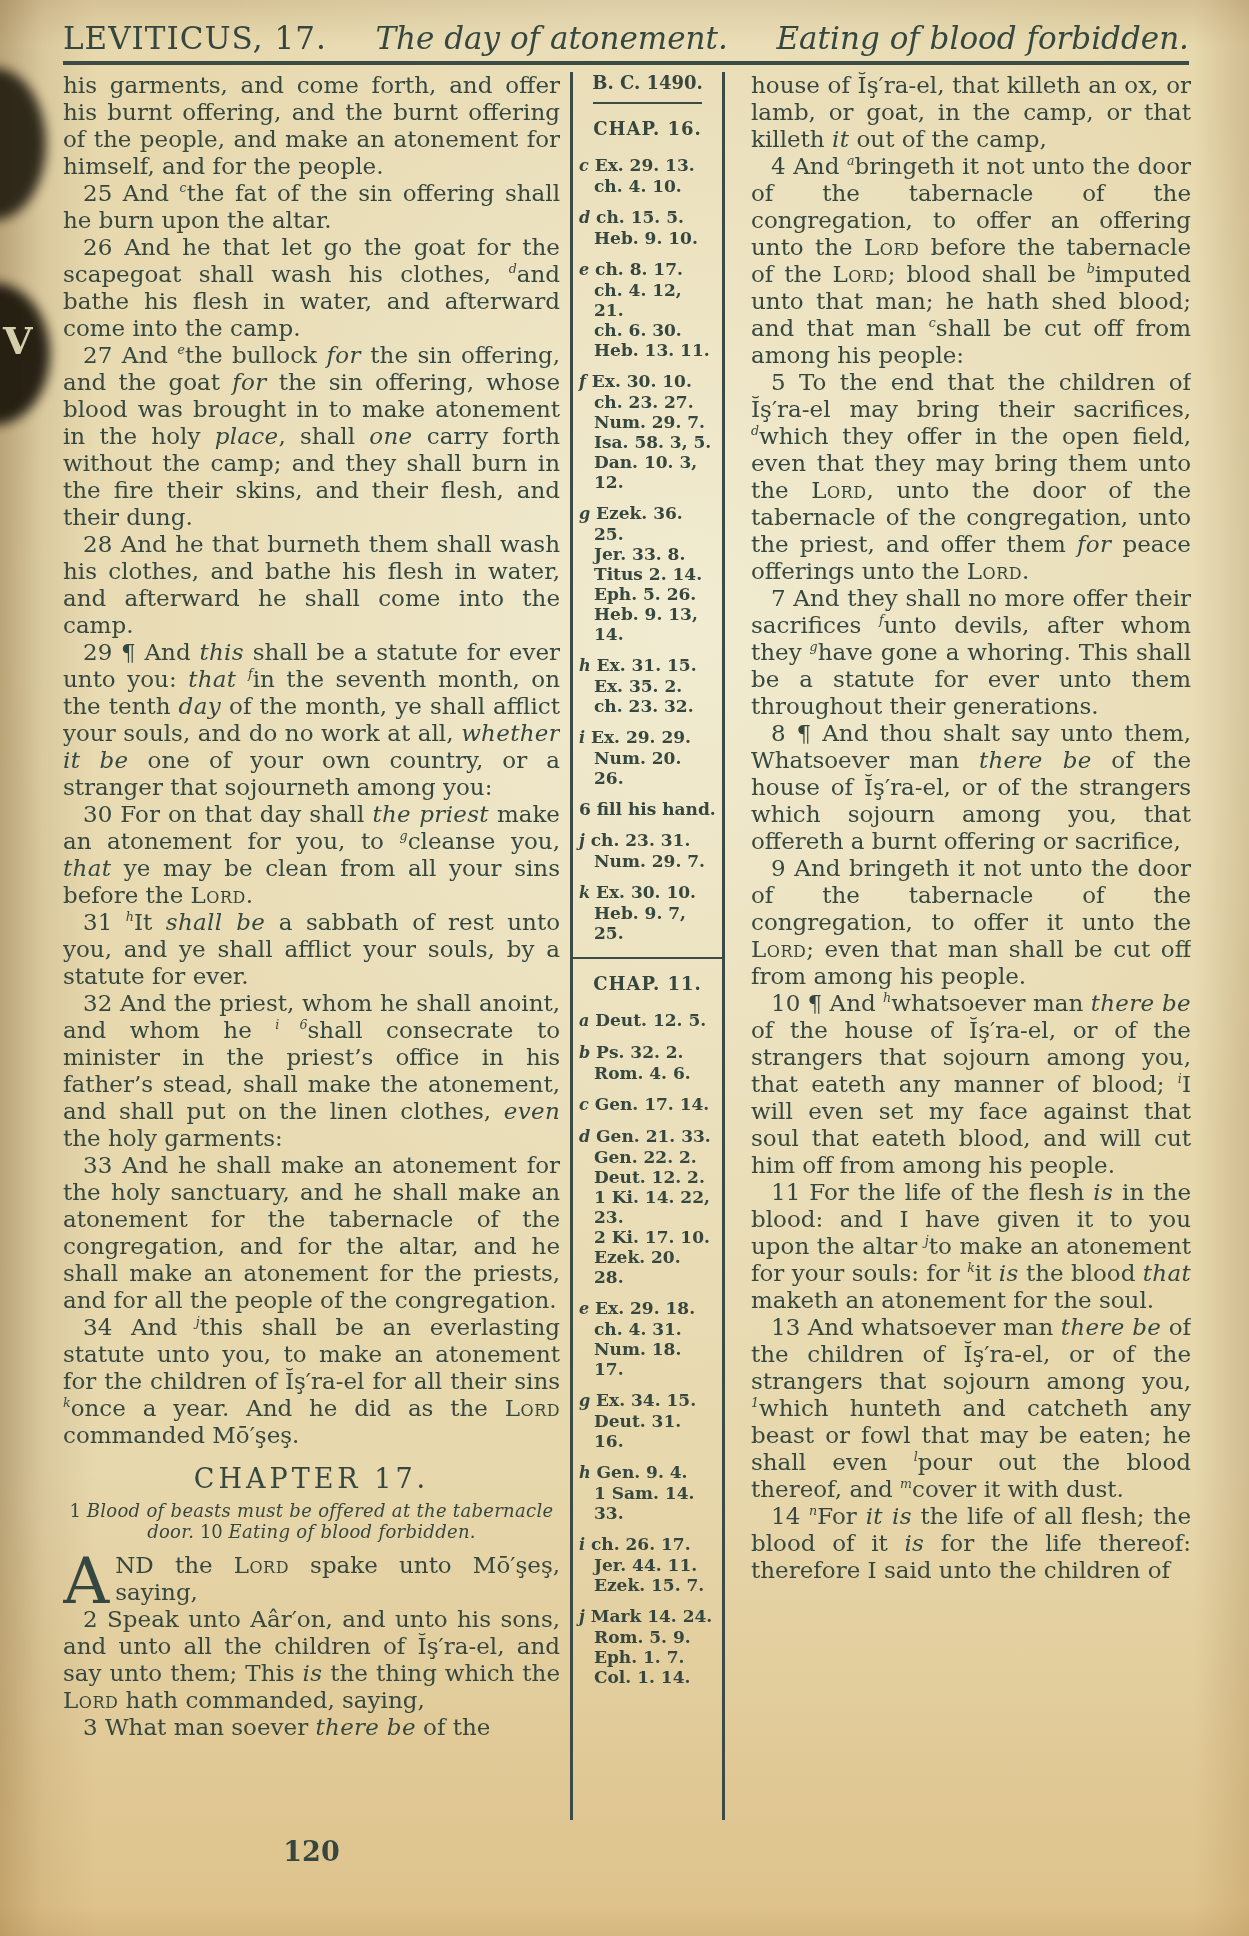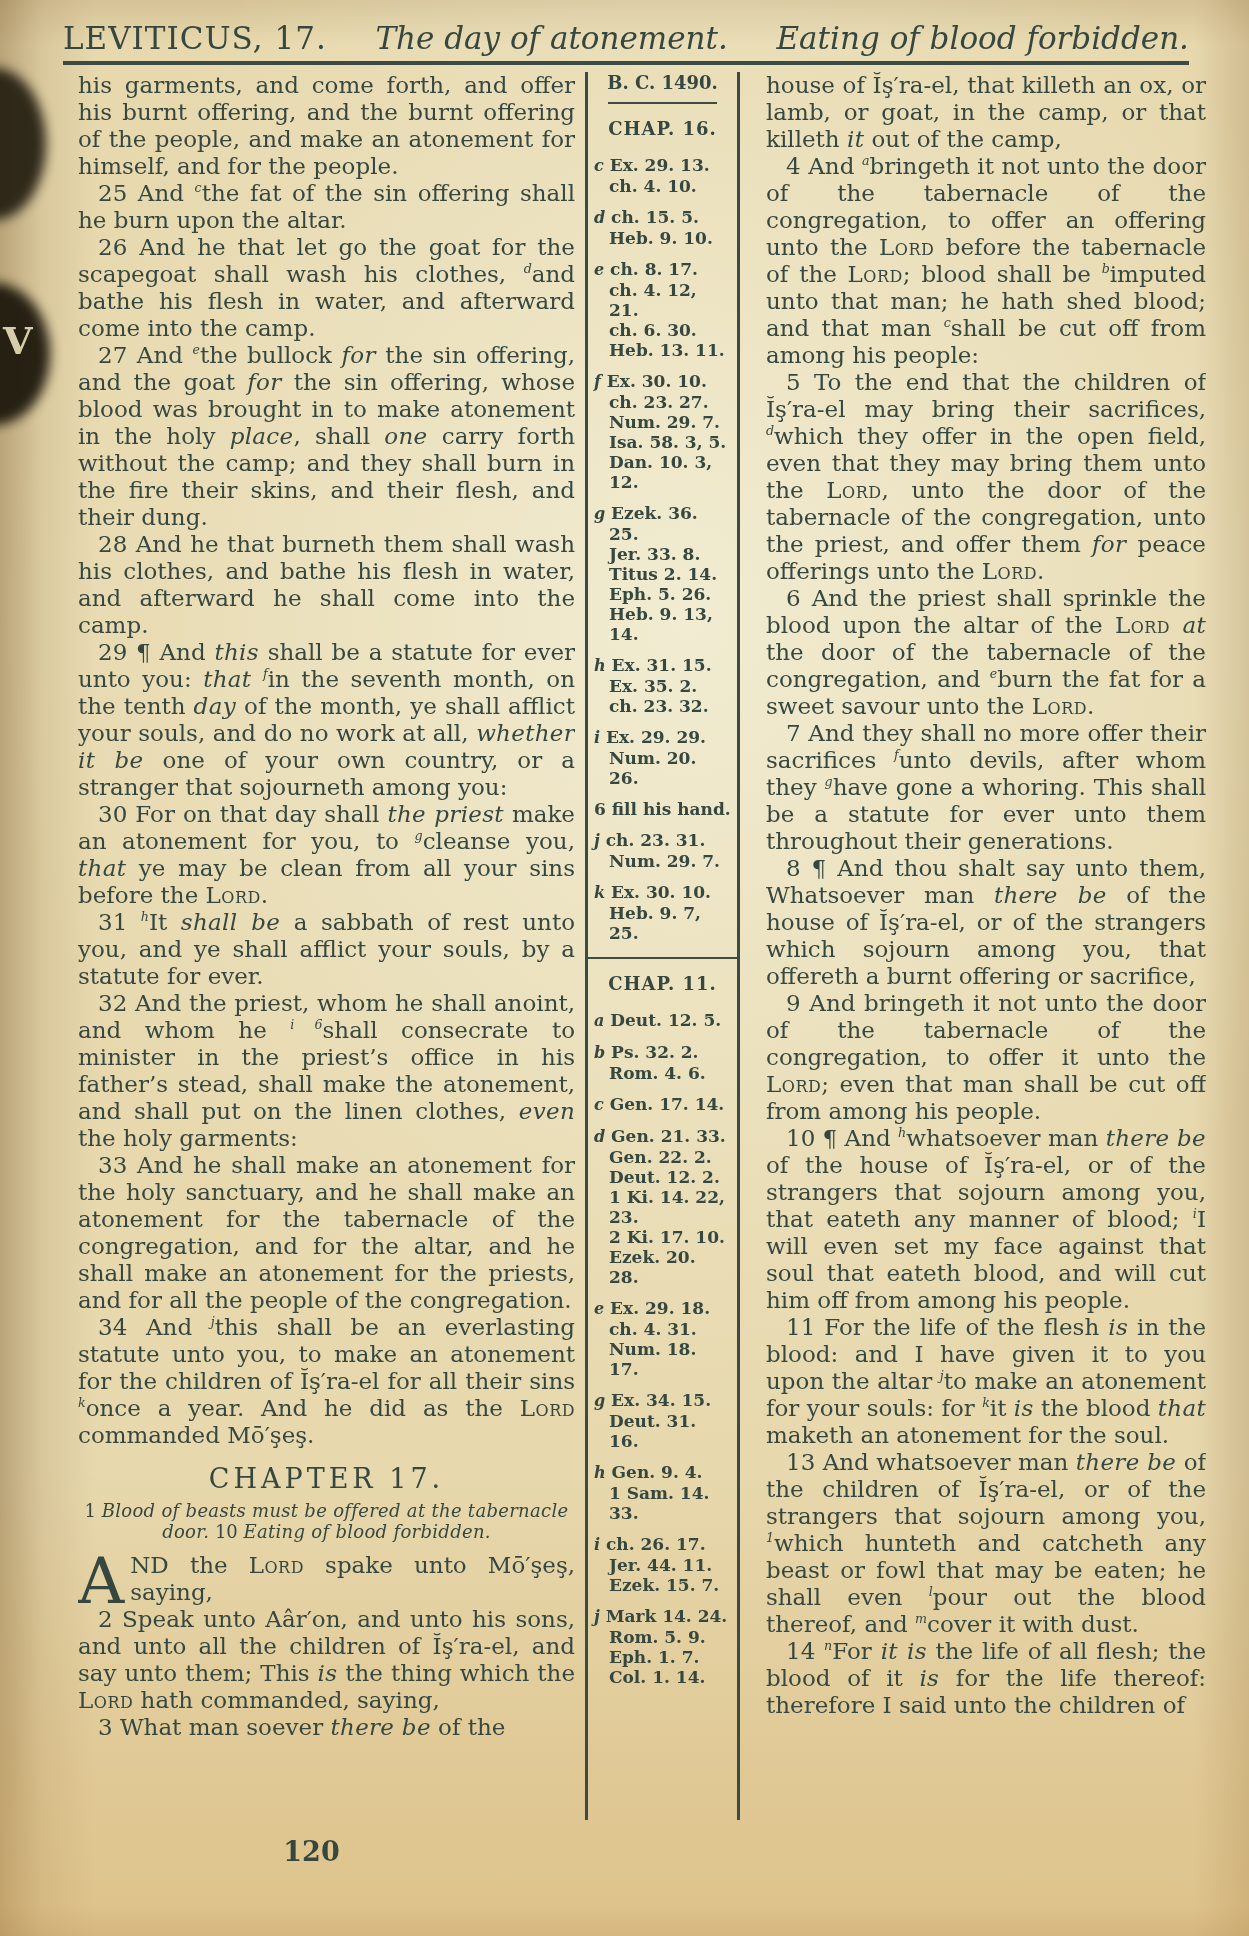--- a/index.html
+++ b/index.html
@@ -17,21 +17,21 @@
       #e7d8ad;
   }
   .edge-blob{position:absolute;border-radius:50%;filter:blur(6px);}
   .edge-blob.b1{left:-58px;top:68px;width:104px;height:152px;background:#241f12;opacity:.93;}
   .edge-blob.b2{left:-62px;top:283px;width:112px;height:142px;background:#1e190d;opacity:.95;}
   .edge-tab{position:absolute;left:3px;top:318px;z-index:3;font-size:38px;font-weight:bold;color:#d6cdab;}
   .header{position:absolute;top:20px;left:63px;width:1126px;display:flex;justify-content:space-between;align-items:baseline;}
   .book-title{font-size:31px;letter-spacing:1px;}
   .running-head{font-size:31px;font-style:italic;}
   .head-rule{position:absolute;top:61px;left:63px;width:1126px;height:4px;background:#3c4c44;}
-  .columns{position:absolute;top:72px;left:78px;width:1128px;height:1748px;display:flex;align-items:stretch;}
+  .columns{position:absolute;top:72px;left:63px;width:1128px;height:1748px;display:flex;align-items:stretch;}
   .col{overflow:hidden;font-size:23px;line-height:27px;text-align:justify;}
   .col-left{width:497px;margin-right:10px;}
   .col-right{flex:1;margin-left:26px;}
   .ref-col{width:155px;box-sizing:border-box;border-left:3px solid #3c4c44;border-right:3px solid #3c4c44;
     padding:0 6px;overflow:hidden;font-weight:bold;}
   .para{margin:0;text-indent:20px;}
   .para.cont{text-indent:0;}
   .para sup{font-size:0.55em;font-style:italic;line-height:0;vertical-align:super;}
   .para i{letter-spacing:0.3px;}
   .sc{font-variant:small-caps;letter-spacing:0.5px;}
@@ -148,21 +148,20 @@
 Rom. 5. 9.
 Eph. 1. 7.
 Col. 1. 14.</p>
         </div>
     </div>
 
     <div class="col col-right">
         <p class="para cont">house of Ĭş′ra-el, that killeth an ox, or lamb, or goat, in the camp, or that killeth <i>it</i> out of the camp,</p>
         <p class="para verse">4 And <sup>a</sup>bringeth it not unto the door of the tabernacle of the congregation, to offer an offering unto the <span class="sc">Lord</span> before the tabernacle of the <span class="sc">Lord</span>; blood shall be <sup>b</sup>imputed unto that man; he hath shed blood; and that man <sup>c</sup>shall be cut off from among his people:</p>
         <p class="para verse">5 To the end that the children of Ĭş′ra-el may bring their sacrifices, <sup>d</sup>which they offer in the open field, even that they may bring them unto the <span class="sc">Lord</span>, unto the door of the tabernacle of the congregation, unto the priest, and offer them <i>for</i> peace offerings unto the <span class="sc">Lord</span>.</p>
-        <p class="para verse">6 And the priest shall sprinkle the blood upon the altar of the <span class="sc">Lord</span> <i>at</i> the door of the tabernacle of the congregation, and <sup>e</sup>burn the fat for a sweet savour unto the <span class="sc">Lord</span>.</p>
         <p class="para verse">7 And they shall no more offer their sacrifices <sup>f</sup>unto devils, after whom they <sup>g</sup>have gone a whoring. This shall be a statute for ever unto them throughout their generations.</p>
         <p class="para verse">8 ¶ And thou shalt say unto them, Whatsoever man <i>there be</i> of the house of Ĭş′ra-el, or of the strangers which sojourn among you, that offereth a burnt offering or sacrifice,</p>
         <p class="para verse">9 And bringeth it not unto the door of the tabernacle of the congregation, to offer it unto the <span class="sc">Lord</span>; even that man shall be cut off from among his people.</p>
         <p class="para verse">10 ¶ And <sup>h</sup>whatsoever man <i>there be</i> of the house of Ĭş′ra-el, or of the strangers that sojourn among you, that eateth any manner of blood; <sup>i</sup>I will even set my face against that soul that eateth blood, and will cut him off from among his people.</p>
         <p class="para verse">11 For the life of the flesh <i>is</i> in the blood: and I have given it to you upon the altar <sup>j</sup>to make an atonement for your souls: for <sup>k</sup>it <i>is</i> the blood <i>that</i> maketh an atonement for the soul.</p>
         <p class="para verse">13 And whatsoever man <i>there be</i> of the children of Ĭş′ra-el, or of the strangers that sojourn among you, <sup>1</sup>which hunteth and catcheth any beast or fowl that may be eaten; he shall even <sup>l</sup>pour out the blood thereof, and <sup>m</sup>cover it with dust.</p>
         <p class="para verse">14 <sup>n</sup>For <i>it is</i> the life of all flesh; the blood of it <i>is</i> for the life thereof: therefore I said unto the children of</p>
       </div>
 
   </div>

